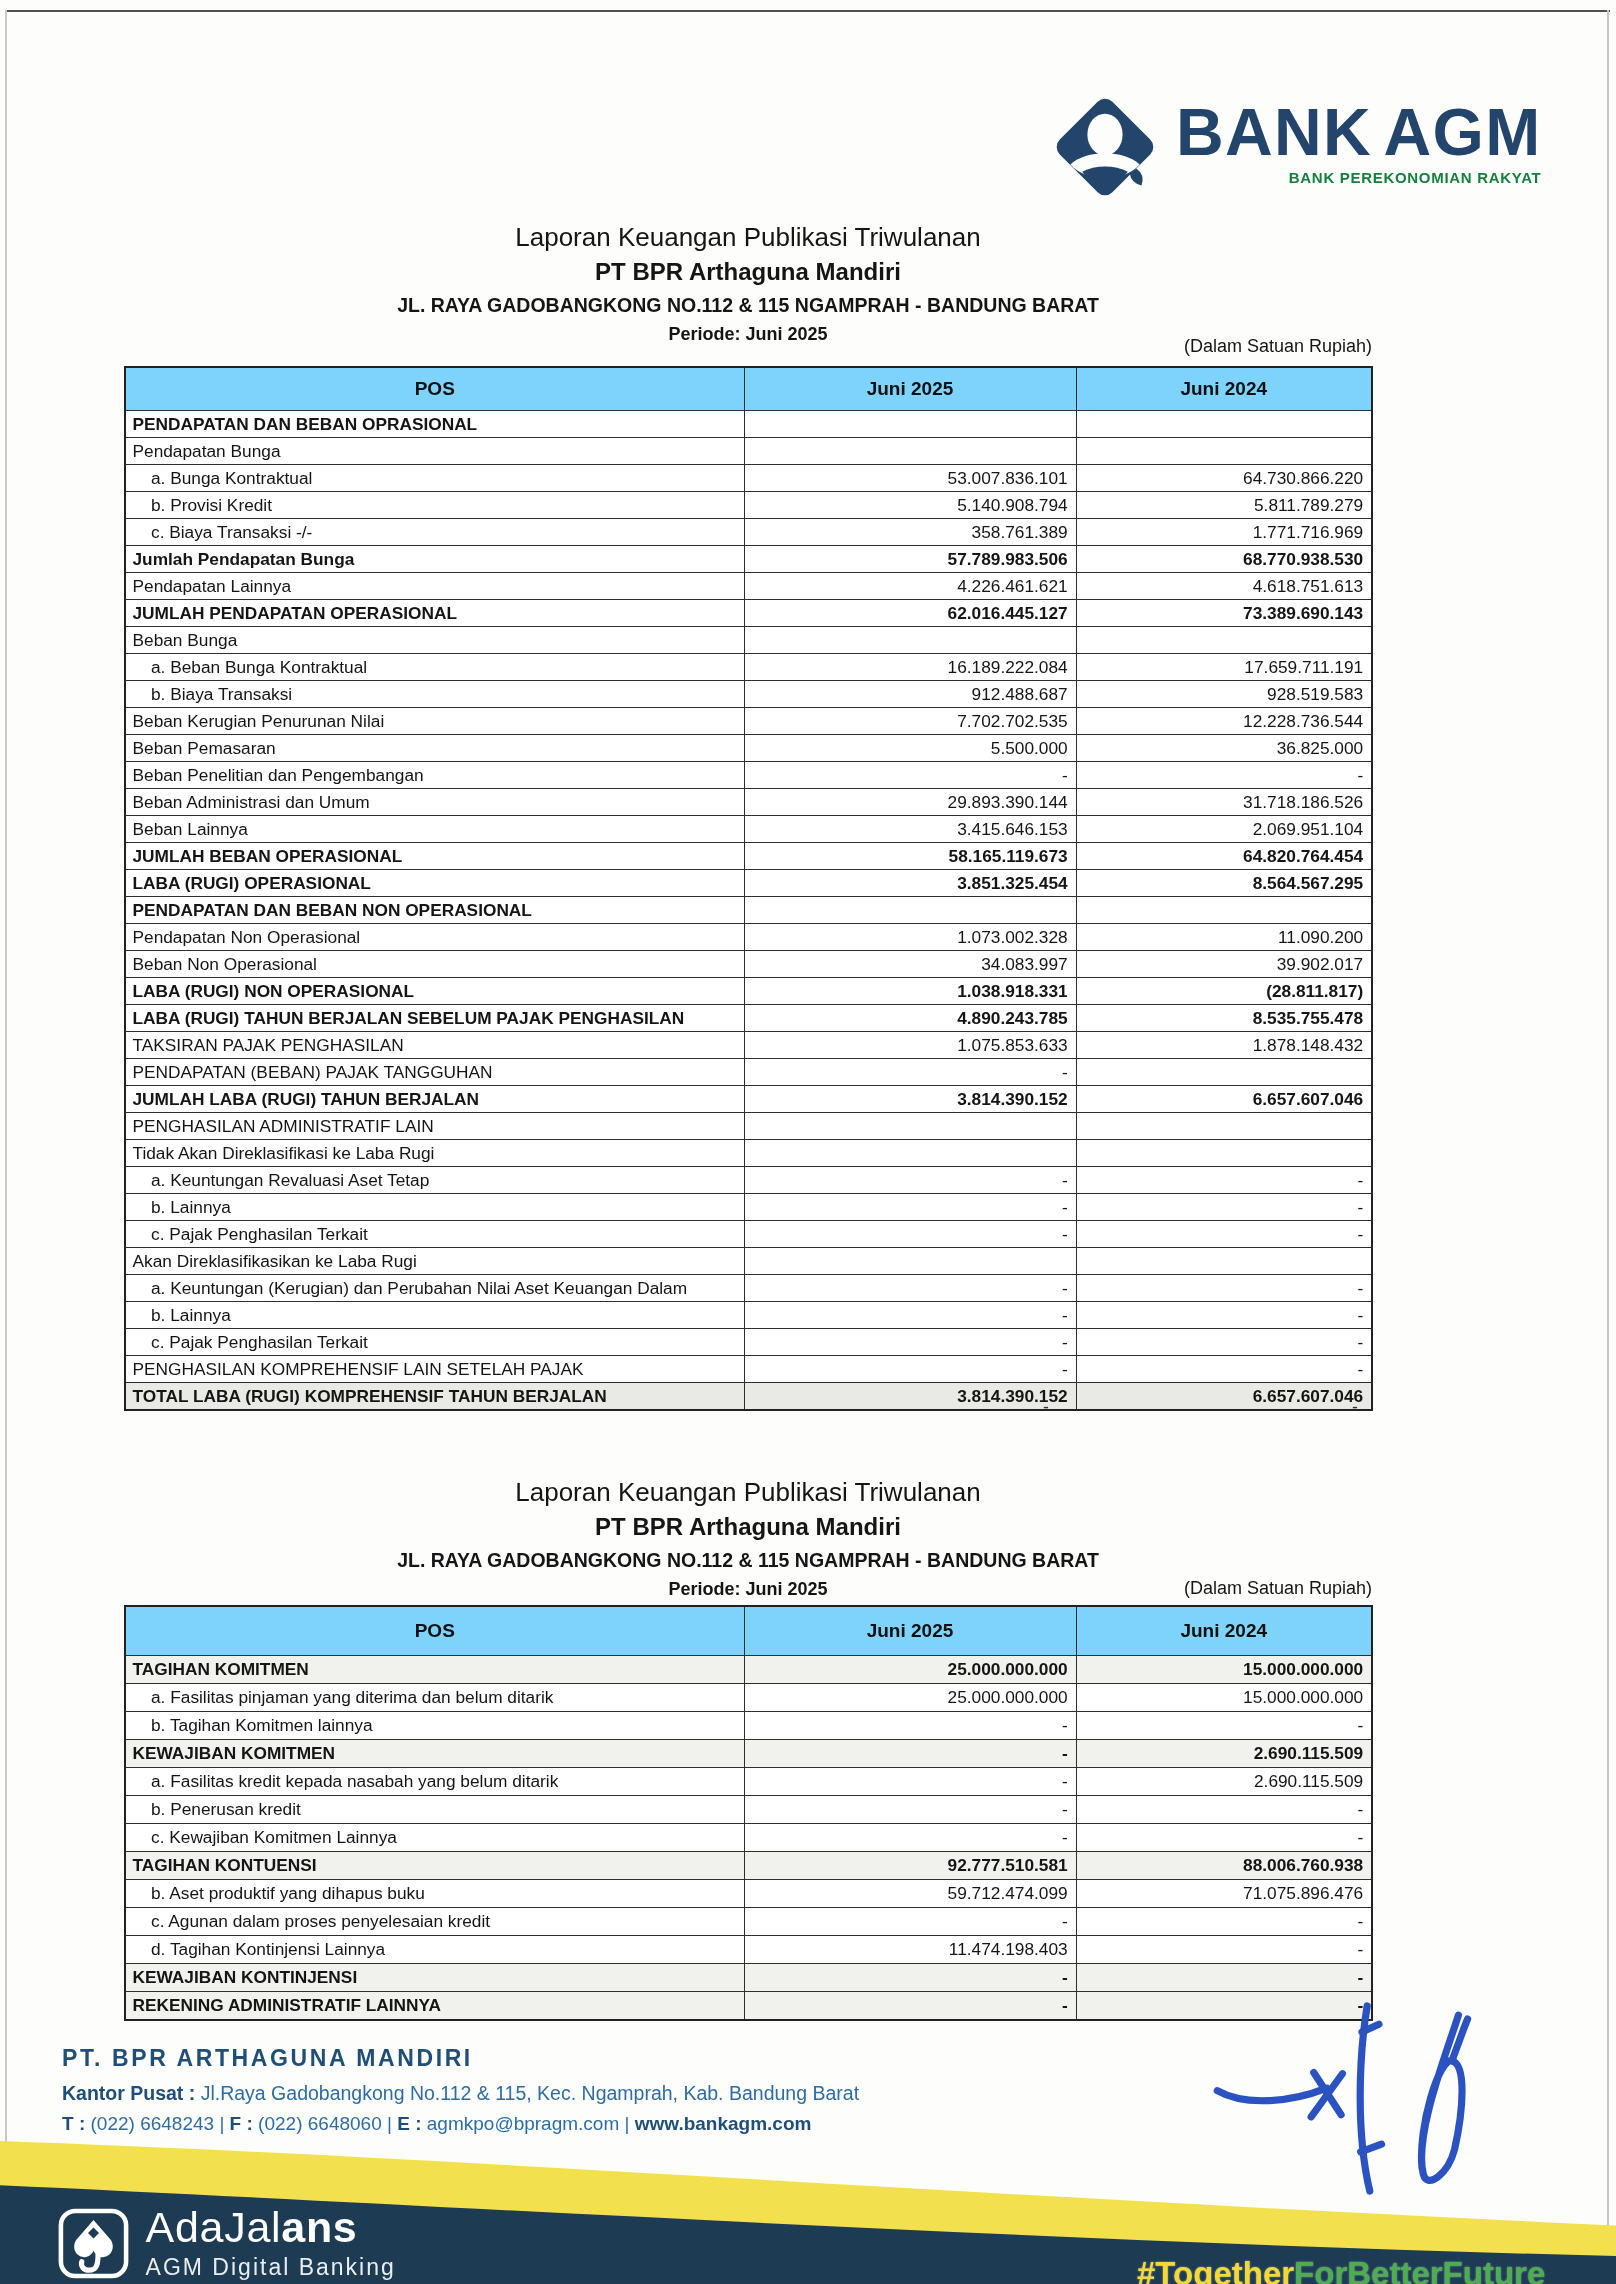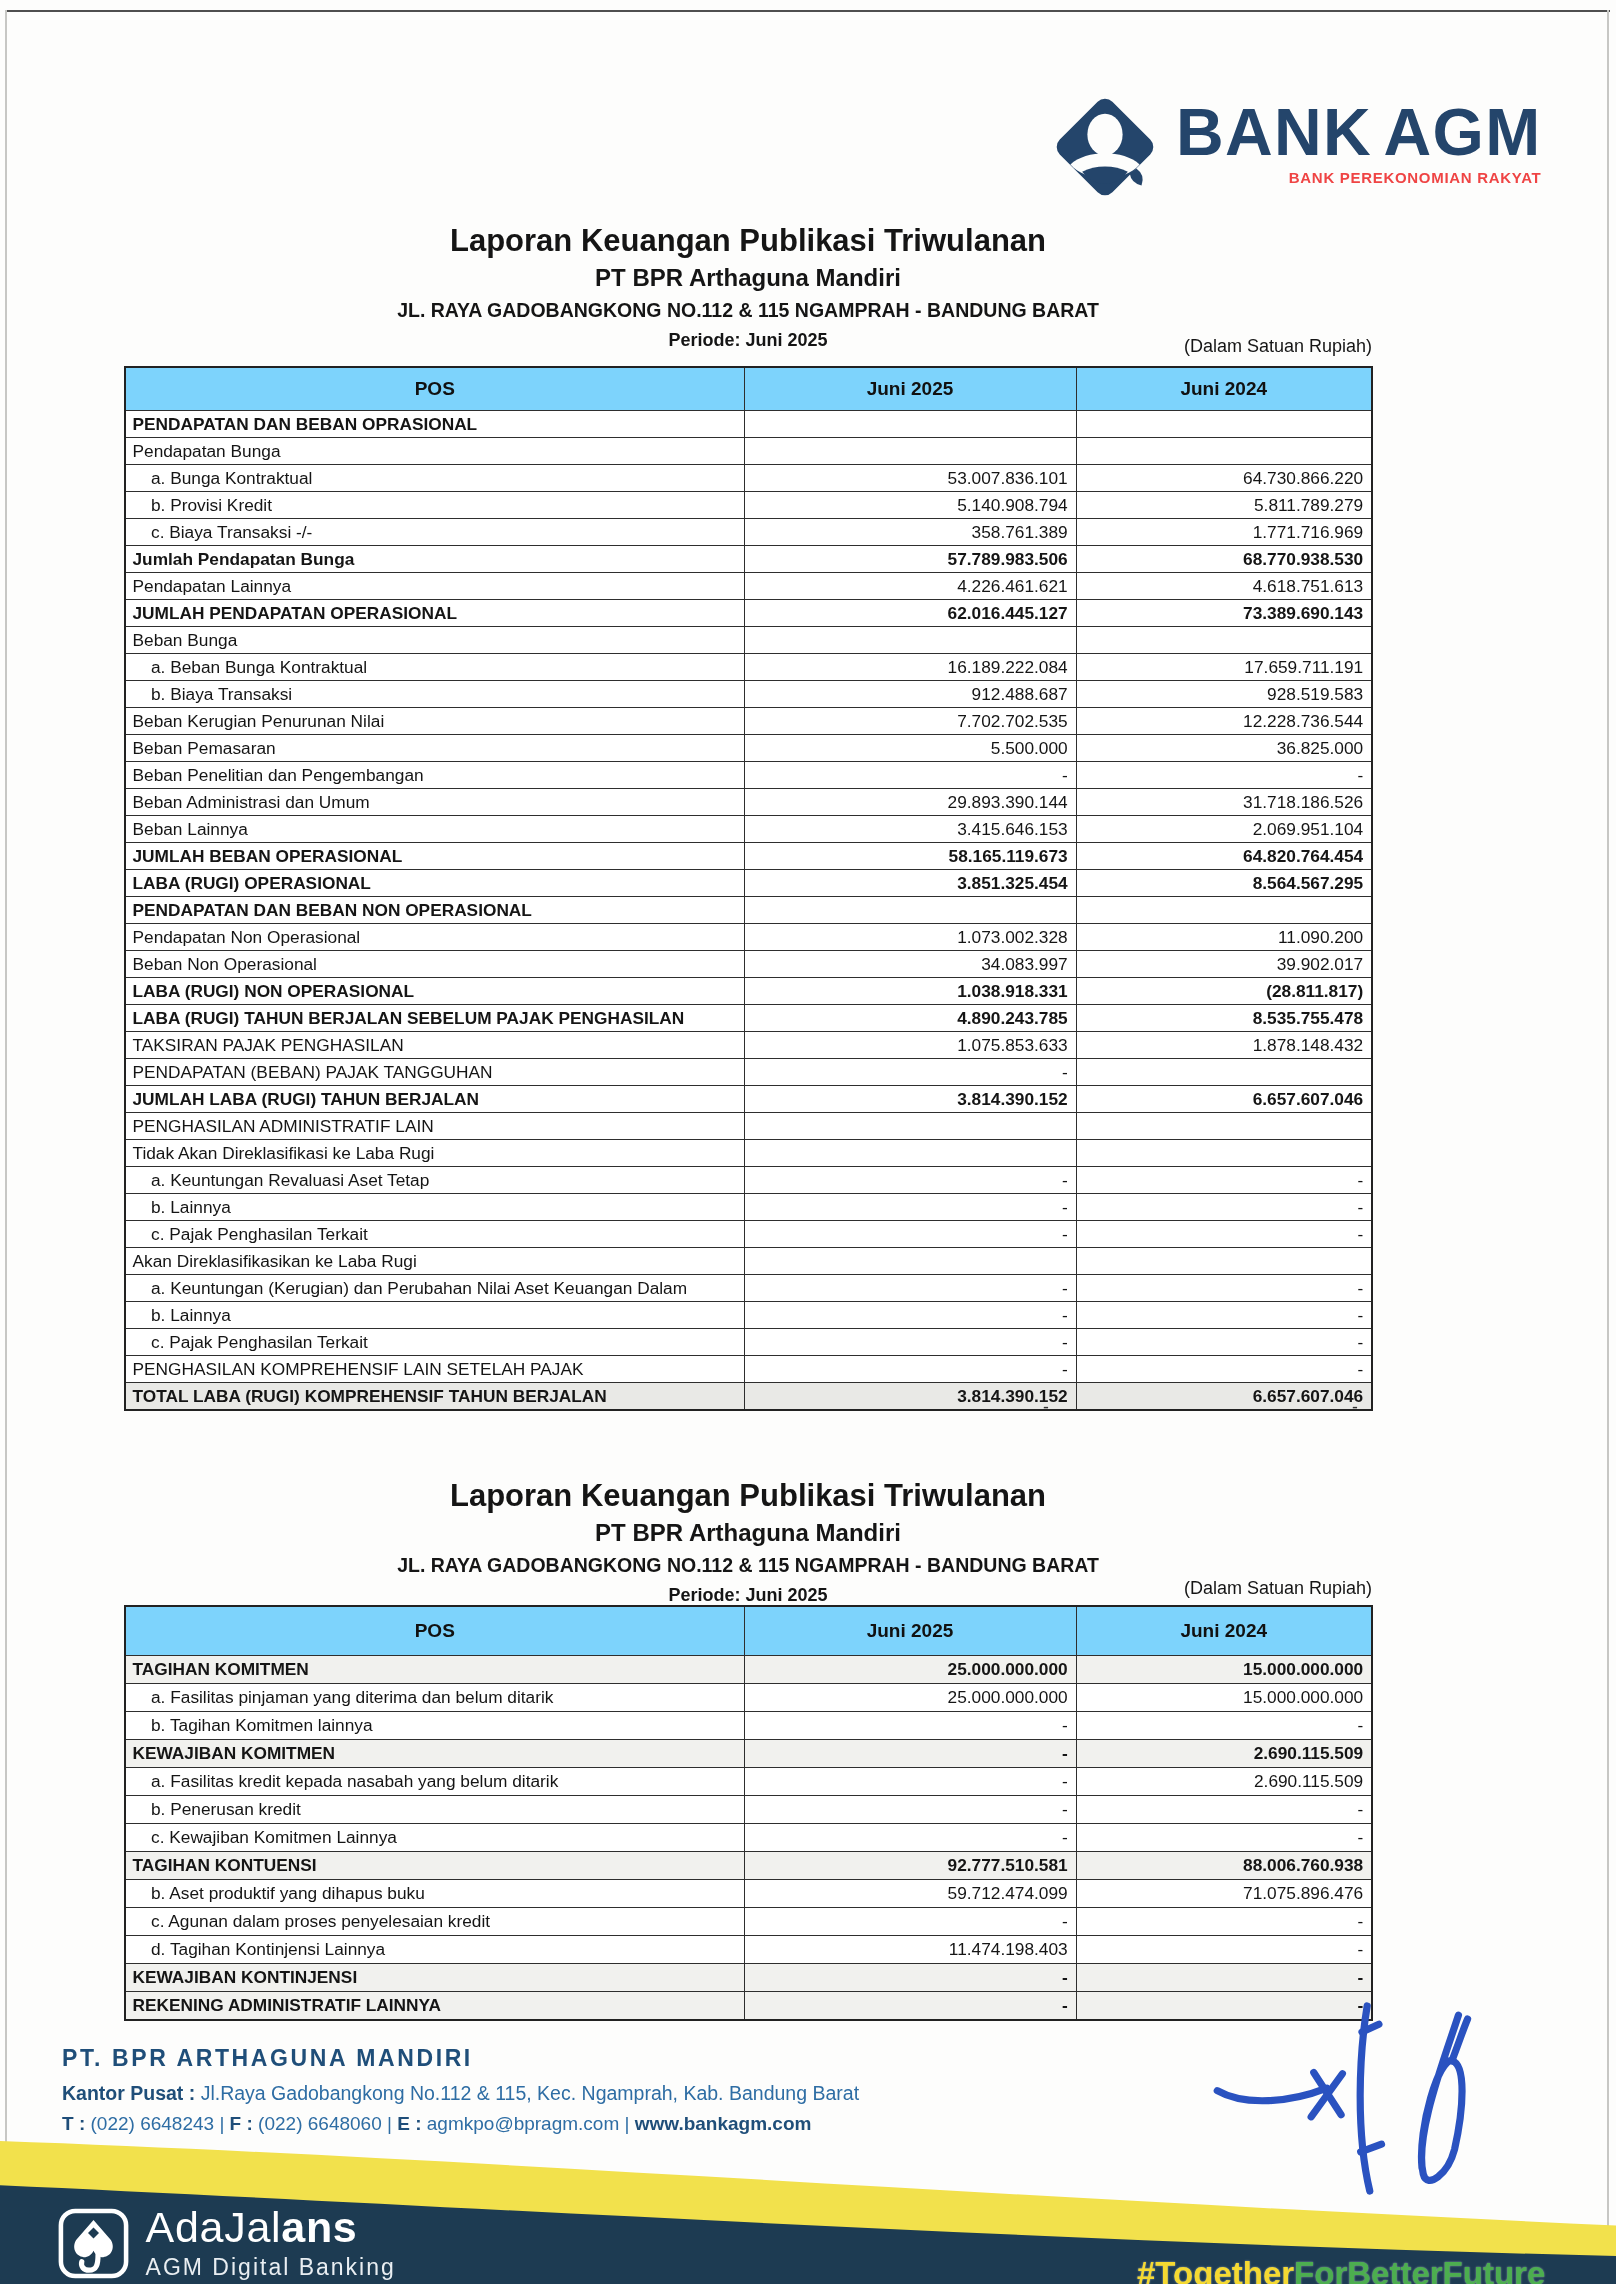--- a/index.html
+++ b/index.html
@@ -12,25 +12,25 @@
   .edge{position:absolute;top:9.8px;bottom:0;width:2px;background:#c7c7c4;z-index:0;}
   .edge.left{left:5.2px;}
   .edge.right{right:7.2px;}
 
   
   .brand{position:absolute;left:1043px;top:85px;width:508px;height:130px;display:flex;align-items:flex-start;}
   .brand-icon{width:124px;height:124px;flex:0 0 auto;}
   .brand-text{margin-left:9px;margin-top:14.3px;}
   .brand-name{font-size:66px;font-weight:800;color:#24456b;letter-spacing:1.3px;line-height:1;white-space:nowrap;}
   .brand-name .agm{margin-left:11.7px;}
-  .brand-tagline{font-size:15px;font-weight:700;color:#ef4444;text-align:right;letter-spacing:0.7px;margin-top:3.9px;}
+  .brand-tagline{font-size:15px;font-weight:700;color:#15803d;text-align:right;letter-spacing:0.7px;margin-top:3.9px;}
 
   
   .rpt-head{position:absolute;left:124px;width:1248px;text-align:center;color:#151515;}
-  .rpt-head .t{font-size:31px;font-weight:700;line-height:1.15;}
+  .rpt-head .t{font-size:26px;font-weight:400;line-height:1.15;}
   .rpt-head .c{font-size:24px;font-weight:700;line-height:1.15;margin-top:5.2px;}
   .rpt-head .a{font-size:19.5px;font-weight:600;line-height:1.1;margin-top:9px;}
   .rpt-head .p{font-size:18px;font-weight:700;margin-top:7.8px;}
   .unit-note{position:absolute;width:391px;text-align:right;font-size:18px;color:#151515;}
 
   
   table.fin{position:absolute;left:124px;width:1248px;border-collapse:collapse;table-layout:fixed;background:#fff;}
   table.fin th,table.fin td{border:1.6px solid #2e2e2e;overflow:hidden;white-space:nowrap;}
   table.fin{border:2.3px solid #222;}
   table.fin thead th{background:#7dd3fc;font-size:19px;font-weight:700;color:#111;text-align:center;}

